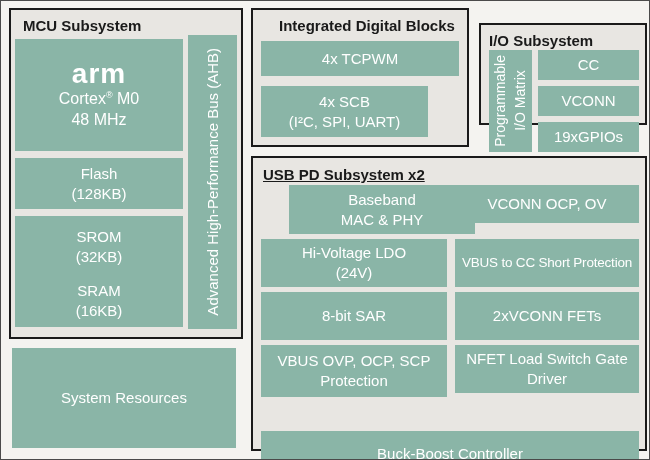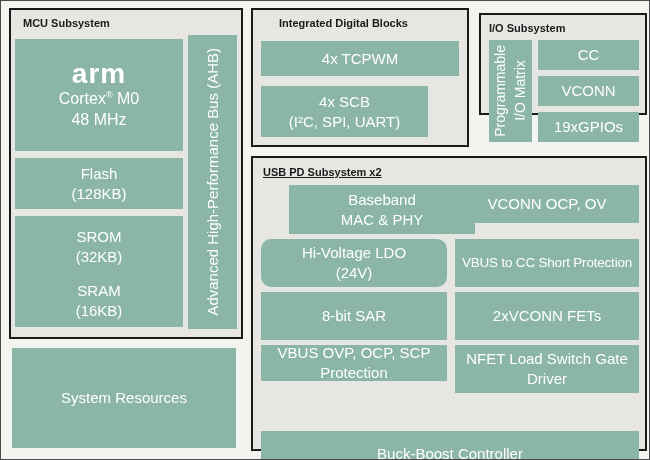--- a/index.html
+++ b/index.html
@@ -13,21 +13,21 @@
     font-family: "Liberation Sans", "DejaVu Sans", sans-serif;
     overflow: hidden;
   }
   .group-box {
     position: absolute;
     background: #e8e6e2;
     border: 2px solid #1a1a1a;
   }
   .group-title {
     position: absolute;
-    font-size: 11px;
+    font-size: 15px;
     font-weight: 600;
     color: #1a1a1a;
     white-space: nowrap;
   }
   .blk {
     position: absolute;
     background: #8ab5a7;
     color: #ffffff;
     display: flex;
     align-items: center;
@@ -96,21 +96,21 @@
     <div class="blk" style="left:8px; top:31px; width:198px; height:35px;">
       <span class="line">4x TCPWM</span>
     </div>
 
     <div class="blk" style="left:8px; top:76px; width:167px; height:51px;">
       <span class="line">4x SCB</span>
       <span class="line">(I²C, SPI, UART)</span>
     </div>
   </div>
 
-  <div class="group-box" style="left:478px; top:12px; width:168px; height:102px;">
+  <div class="group-box" style="left:478px; top:22px; width:168px; height:102px;">
     <div class="group-title" style="left:8px; top:7px;">I/O Subsystem</div>
 
     <div class="blk" style="left:8px; top:25px; width:43px; height:102px;">
       <div class="vtext matrix-text">
         <span class="line">Programmable</span>
         <span class="line">I/O Matrix</span>
       </div>
     </div>
 
     <div class="blk" style="left:57px; top:25px; width:101px; height:30px;">
@@ -130,36 +130,36 @@
     <div class="group-title" style="left:10px; top:8px;text-decoration:underline;">USB PD Subsystem x2</div>
 
     <div class="blk" style="left:8px; top:27px; width:186px; height:49px;margin-left:28px;">
       <span class="line">Baseband</span>
       <span class="line">MAC &amp; PHY</span>
     </div>
     <div class="blk" style="left:202px; top:27px; width:184px; height:38px;">
       <span class="line">VCONN OCP, OV</span>
     </div>
 
-    <div class="blk" style="left:8px; top:81px; width:186px; height:48px;border-radius:10px;">
+    <div class="blk" style="left:8px; top:81px; width:186px; height:48px;">
       <span class="line">Hi-Voltage LDO</span>
       <span class="line">(24V)</span>
     </div>
     <div class="blk tight" style="left:202px; top:81px; width:184px; height:48px;">
       <span class="line">VBUS to CC Short Protection</span>
     </div>
 
     <div class="blk" style="left:8px; top:134px; width:186px; height:48px;">
       <span class="line">8-bit SAR</span>
     </div>
     <div class="blk" style="left:202px; top:134px; width:184px; height:48px;">
       <span class="line">2xVCONN FETs</span>
     </div>
 
-    <div class="blk" style="left:8px; top:187px; width:186px; height:36px;">
+    <div class="blk" style="left:8px; top:187px; width:186px; height:52px;">
       <span class="line">VBUS OVP, OCP, SCP</span>
       <span class="line">Protection</span>
     </div>
     <div class="blk" style="left:202px; top:187px; width:184px; height:48px;">
       <span class="line">NFET Load Switch Gate</span>
       <span class="line">Driver</span>
     </div>
 
     <div class="blk" style="left:8px; top:241px; width:378px; height:45px;margin-top:32px;">
       <span class="line">Buck-Boost Controller</span>

